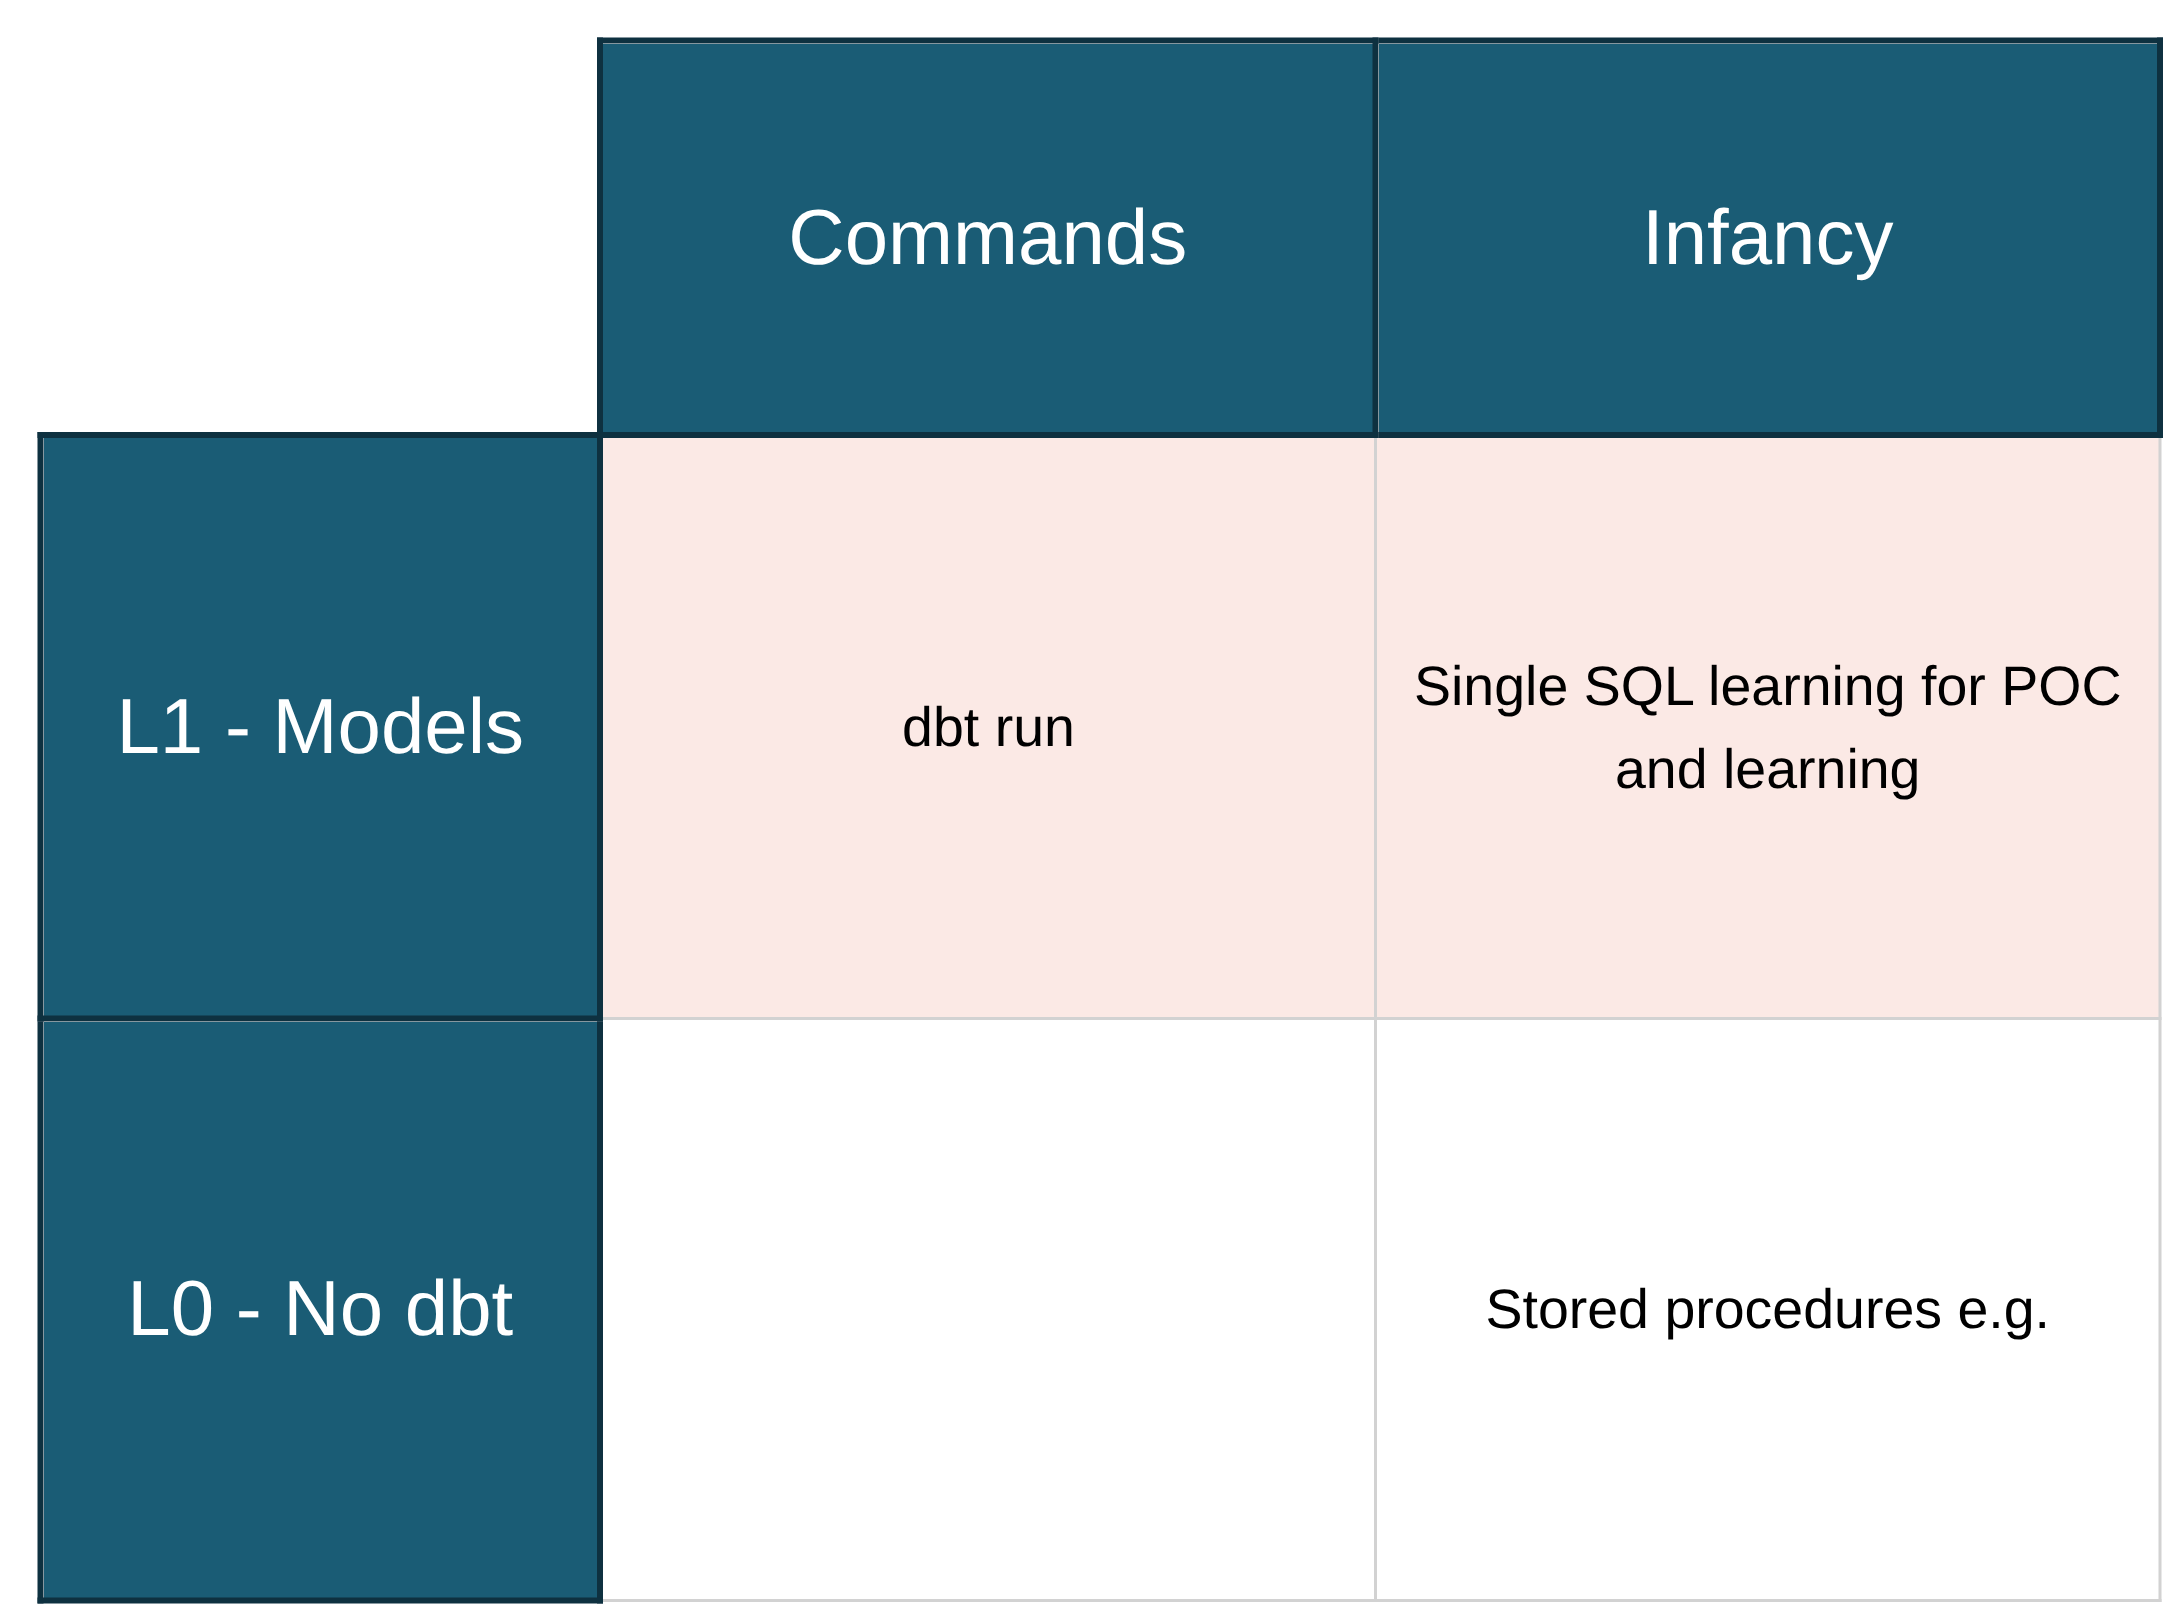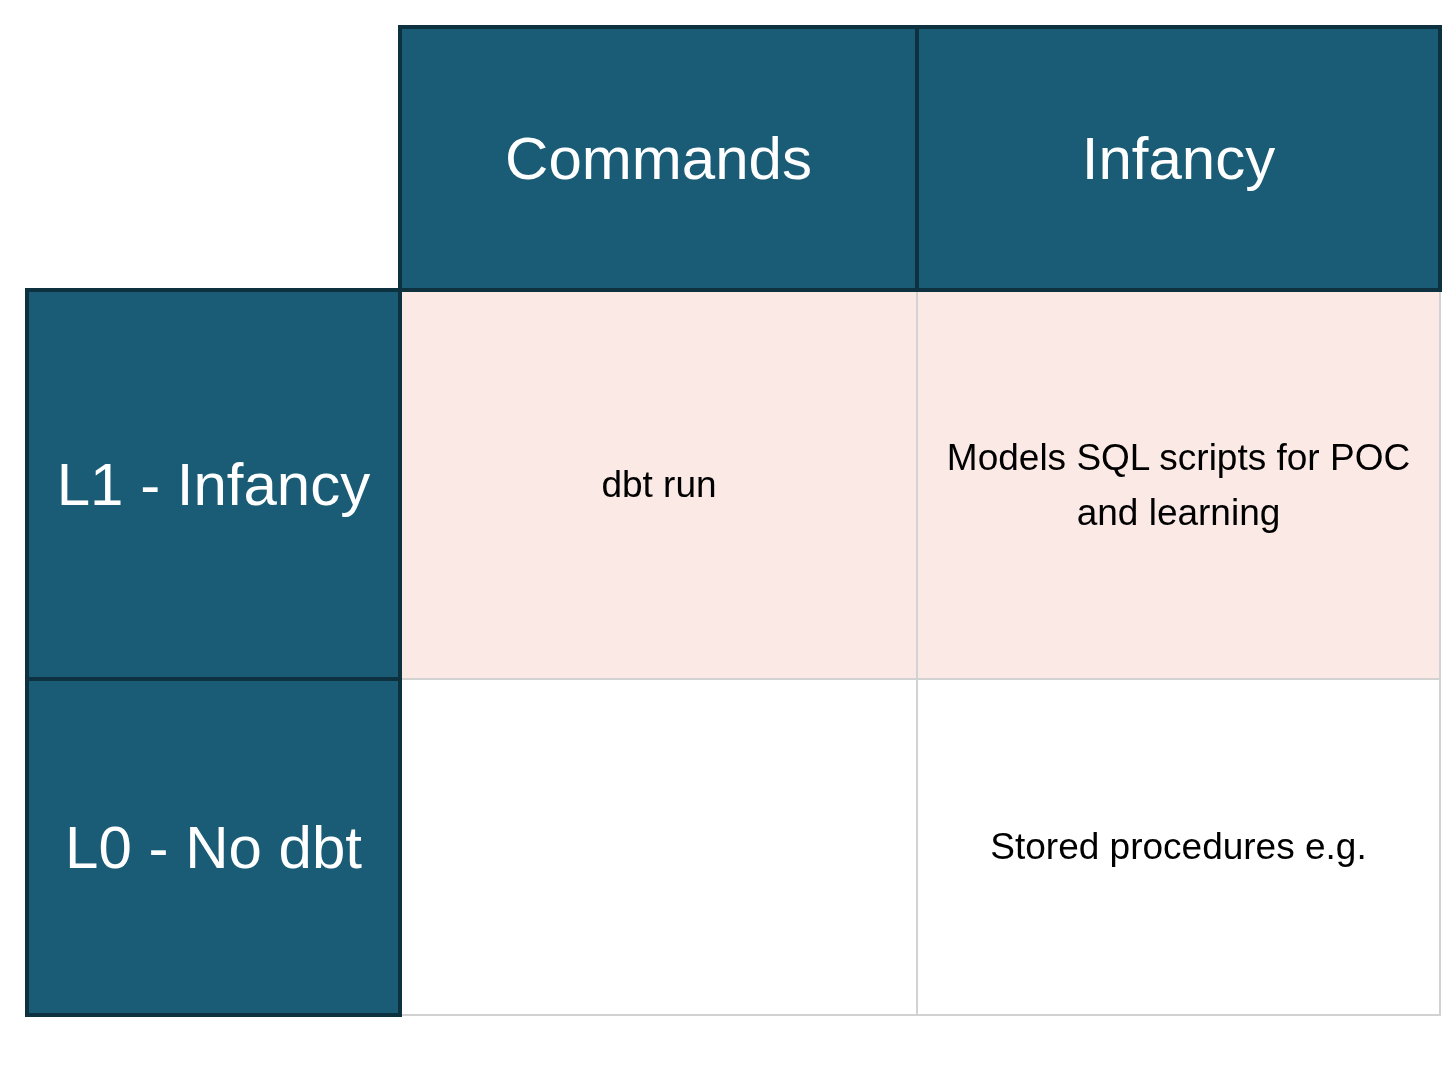--- a/index.html
+++ b/index.html
@@ -21,21 +21,21 @@
   td {
     text-align: center;
     vertical-align: middle;
     padding: 0;
     overflow: hidden;
   }
   td.hd {
     background: var(--header_cell_bg, #1a5c75);
     border: 4px solid var(--header_cell_border, #0e3140);
     color: var(--header_text, #ffffff);
-    font-size: 60px;
+    font-size: 52px;
     font-weight: 400;
   }
   td.corner {
     background: var(--plain_row_bg, #ffffff);
     border: none;
   }
   td.body {
     font-size: 37px;
     color: var(--body_text, #000000);
     border: 2px solid var(--light_border, #d2d2d2);
@@ -57,23 +57,23 @@
     <col style="width:517px">
     <col style="width:523px">
   </colgroup>
   <tbody>
       <tr style="height:263px">
     <td class="corner"></td>
     <td class="hd">Commands</td>
     <td class="hd">Infancy</td>
   </tr>
   <tr style="height:389px">
-    <td class="hd">L1 - Infancy</td>
+    <td class="hd">L1 - Models</td>
     <td class="body pink">dbt run</td>
-    <td class="body pink"><span class="wrap">Models SQL scripts for POC and learning</span></td>
+    <td class="body pink"><span class="wrap">Single SQL learning for POC and learning</span></td>
   </tr>
-  <tr style="height:336px">
+  <tr style="height:388px">
     <td class="hd">L0 - No dbt</td>
     <td class="body plain"></td>
     <td class="body plain">Stored procedures e.g.</td>
   </tr>
 </tbody>
   </table>
 
 </body></html>

